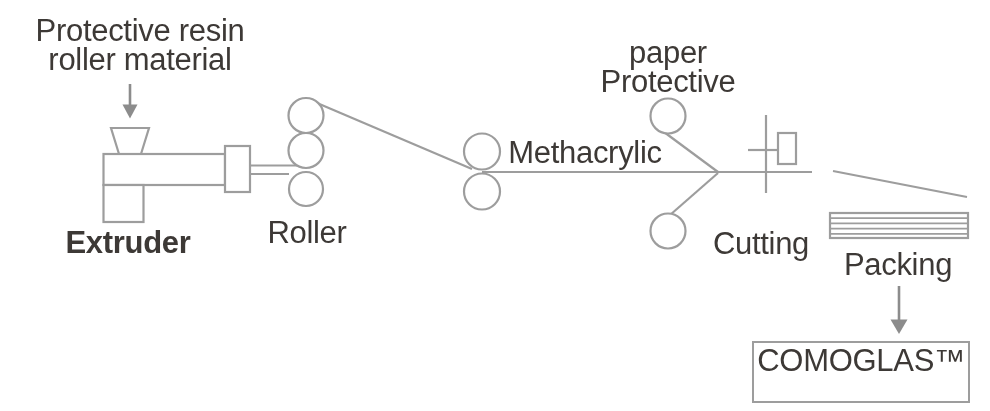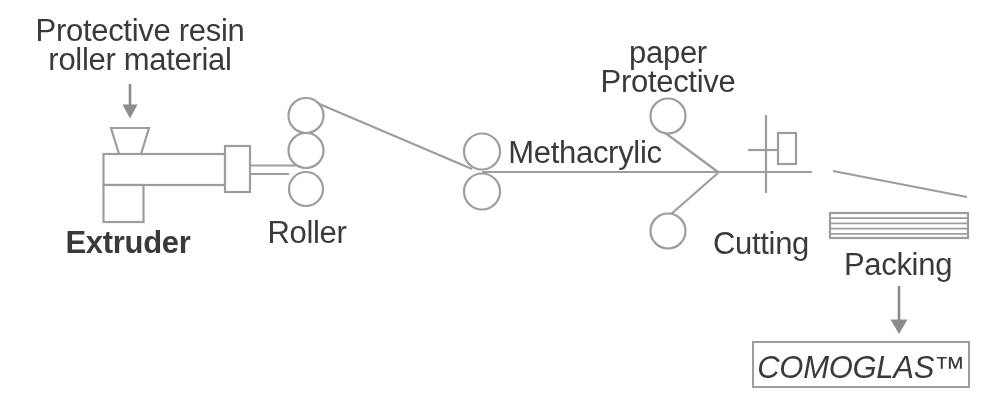--- a/index.html
+++ b/index.html
@@ -29,28 +29,27 @@
     font-size: 31px;
     line-height: 29px;
     letter-spacing: -0.3px;
     text-align: center;
     color: var(--text);
     white-space: nowrap;
   }
   .product-box {
     position: absolute;
     left: 752px; top: 341px;
-    width: 218px; height: 47px;
+    width: 218px; height: 62px;
     box-sizing: border-box;
     border: 2px solid var(--shape-line);
     background: var(--background);
     display: flex;
-    align-items: flex-end;
+    align-items: flex-start;
     justify-content: center;
-    font-style: italic;
   }
   .product-box span {
     font-size: 31px;
     letter-spacing: -0.3px;
     color: var(--text);
   }
 </style>
 </head>
 <body>
 

